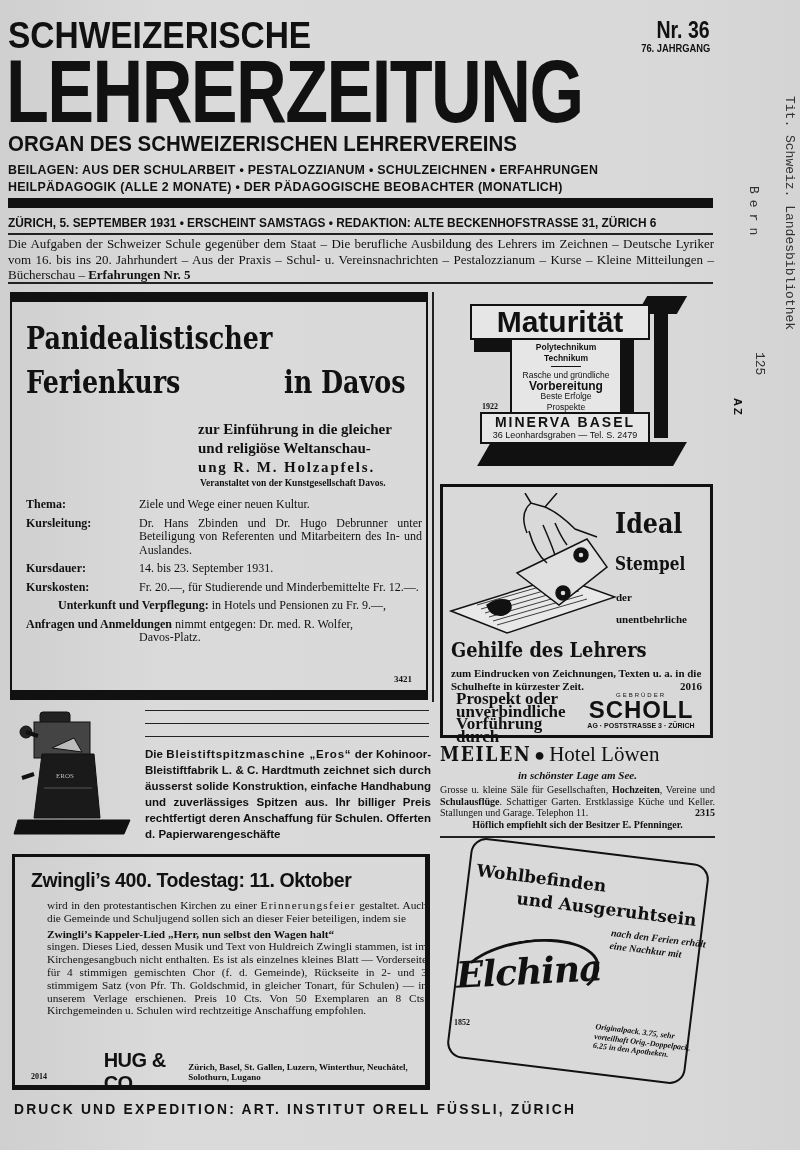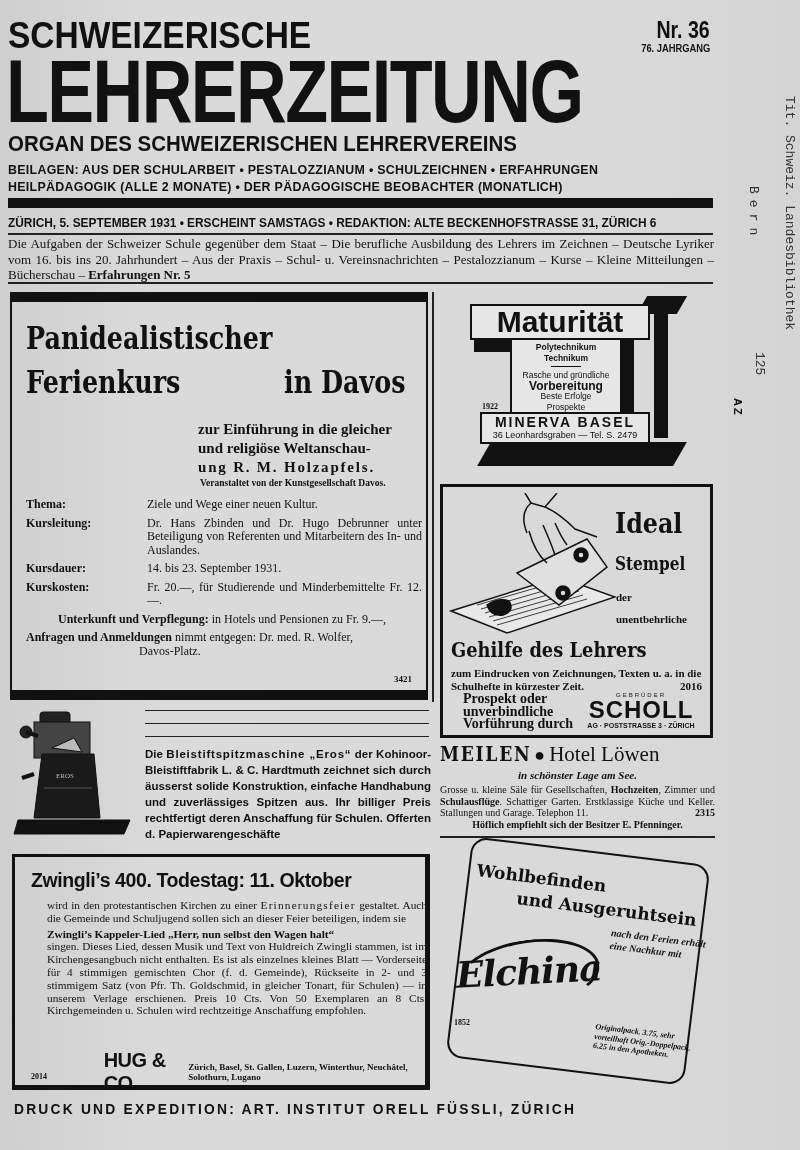--- a/index.html
+++ b/index.html
@@ -32,21 +32,21 @@
   
   .ad-fk { position: absolute; left: 10px; top: 292px; width: 418px; height: 408px; border: 2px solid #111; border-top: 10px solid #111; border-bottom: 10px solid #111; }
   .ad-fk-edge { position: absolute; left: 432px; top: 292px; width: 2px; height: 410px; background: #222; }
   .fk-title1 { position: absolute; left: 14px; top: 18px; font-family: "DejaVu Serif", serif; font-weight: 700; font-size: 31px; transform: scaleX(0.82); transform-origin: left top; white-space: nowrap; }
   .fk-title2 { position: absolute; left: 14px; top: 62px; font-family: "DejaVu Serif", serif; font-weight: 700; font-size: 31px; transform: scaleX(0.82); transform-origin: left top; white-space: nowrap; }
   .fk-title3 { position: absolute; left: 272px; top: 62px; font-family: "DejaVu Serif", serif; font-weight: 700; font-size: 31px; transform: scaleX(0.82); transform-origin: left top; white-space: nowrap; }
   .fk-sub { position: absolute; left: 186px; top: 118px; width: 222px; font-weight: 700; font-size: 15px; line-height: 19px; }
   .fk-sub .l3 { letter-spacing: 1.8px; }
   .fk-org { position: absolute; left: 188px; top: 176px; font-weight: 700; font-size: 9.5px; white-space: nowrap; }
   .fk-rows { position: absolute; left: 14px; top: 196px; width: 396px; font-size: 12px; line-height: 13.5px; }
-  .fk-row { display: flex; margin-bottom: 5px; gap: 8px; }
+  .fk-row { display: flex; margin-bottom: 5px; }
   .fk-row .k { width: 113px; font-weight: 700; flex-shrink: 0; }
   .fk-row .v { flex: 1; text-align: justify; }
   .fk-cont { padding-left: 113px; }
   .fk-num { position: absolute; right: 14px; bottom: 6px; font-weight: 700; font-size: 9px; }
 
   
   .mat { position: absolute; left: 470px; top: 296px; width: 222px; height: 176px; }
   .mat-shadow { position: absolute; background: #111; }
   .mat-head { position: absolute; left: 0; top: 8px; width: 180px; height: 36px; background: #e6e6e6; border: 2px solid #111; text-align: center; font-family: "Liberation Sans", sans-serif; font-weight: 700; font-size: 30px; line-height: 32px; }
   .mat-body { position: absolute; left: 40px; top: 44px; width: 110px; height: 72px; background: #e6e6e6; border-left: 2px solid #111; text-align: center; font-family: "Liberation Sans", sans-serif; font-size: 8.5px; line-height: 10.5px; }
@@ -60,21 +60,21 @@
   
   .ad-st { position: absolute; left: 440px; top: 484px; width: 273px; height: 254px; border: 3px solid #111; }
   .st-img { position: absolute; left: 4px; top: 6px; width: 170px; height: 145px; }
   .st-ideal { position: absolute; left: 172px; top: 20px; font-family: "DejaVu Serif", serif; font-weight: 700; font-size: 28px; transform: scaleX(0.85); transform-origin: left top; }
   .st-stempel { position: absolute; left: 172px; top: 66px; font-family: "DejaVu Serif", serif; font-weight: 700; font-size: 18px; transform: scaleX(0.85); transform-origin: left top; }
   .st-der { position: absolute; left: 173px; top: 104px; font-size: 11px; font-weight: 700; }
   .st-unent { position: absolute; left: 173px; top: 126px; font-size: 11px; font-weight: 700; }
   .st-gehilfe { position: absolute; left: 8px; top: 150px; font-family: "DejaVu Serif", serif; font-weight: 700; font-size: 21px; transform: scaleX(0.85); transform-origin: left top; white-space: nowrap; }
   .st-desc { position: absolute; left: 8px; top: 180px; width: 255px; font-size: 11px; line-height: 12.5px; font-weight: 700; }
   .st-num { position: absolute; right: 8px; top: 193px; font-size: 11px; font-weight: 700; }
-  .st-prosp { position: absolute; left: 20px; top: 206px; width: 120px; font-size: 14px; line-height: 12.5px; font-weight: 700; }
+  .st-prosp { position: absolute; left: 13px; top: 206px; width: 120px; font-size: 17px; line-height: 12.5px; font-weight: 700; }
   .st-brand { position: absolute; left: 130px; top: 205px; width: 136px; text-align: center; font-family: "Liberation Sans", sans-serif; }
   .st-brand .g { font-size: 6px; letter-spacing: 2px; line-height: 7px; }
   .st-brand .s { font-size: 24px; font-weight: 700; line-height: 22px; letter-spacing: 1px; }
   .st-brand .a { font-size: 7px; font-weight: 700; line-height: 9px; }
 
   
   .ad-me { position: absolute; left: 440px; top: 742px; width: 275px; height: 96px; }
   .me-title { display: flex; align-items: baseline; white-space: nowrap; }
   .me-meilen { font-family: "DejaVu Serif", serif; font-weight: 700; font-size: 20px; letter-spacing: 2px; transform: scaleX(0.86); transform-origin: left bottom; }
   .me-dot { font-size: 18px; margin: 0 2px 0 -12px; }
@@ -249,21 +249,21 @@
   </div>
 
   <div class="ad-me">
     <div class="me-title">
       <span class="me-meilen">MEILEN</span>
       <span class="me-dot">●</span>
       <span class="me-hotel">Hotel Löwen</span>
     </div>
     <div class="me-lage">in schönster Lage am See.</div>
     <div class="me-body">
-      <span>Grosse u. kleine Säle für Gesellschaften, </span><b>Hochzeiten</b><span>, Zimmer und </span><b>Schulausflüge</b><span>. Schattiger Garten. Erstklassige Küche und Keller. Stallungen und Garage. Telephon 11.</span>
+      <span>Grosse u. kleine Säle für Gesellschaften, </span><b>Hochzeiten</b><span>, Vereine und </span><b>Schulausflüge</b><span>. Schattiger Garten. Erstklassige Küche und Keller. Stallungen und Garage. Telephon 11.</span>
       <span style="float:right; font-weight:700;">2315</span>
       <div style="text-align:center; font-weight:700;">Höflich empfiehlt sich der Besitzer E. Pfenninger.</div>
     </div>
     <div class="me-rule"></div>
   </div>
 
   <div class="eros-lines">
     <div></div>
       <div></div>
       <div></div>

